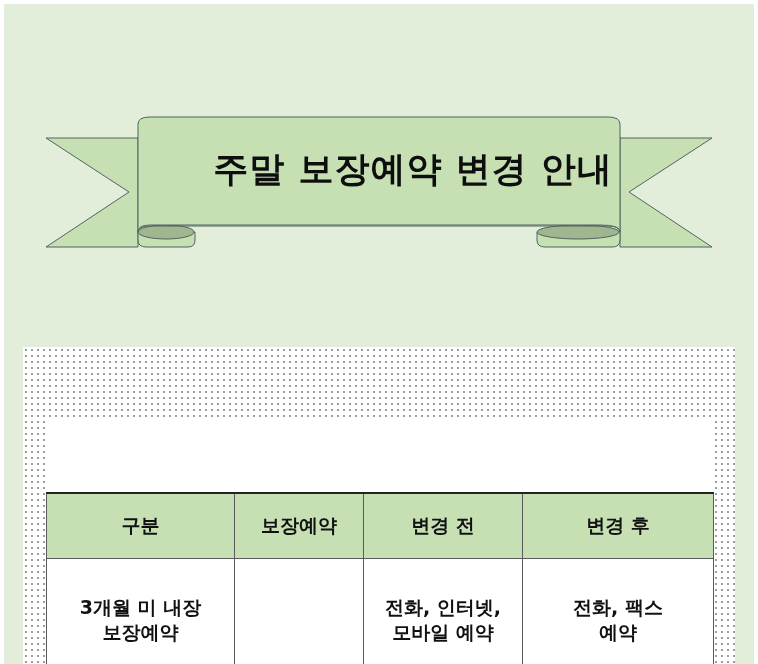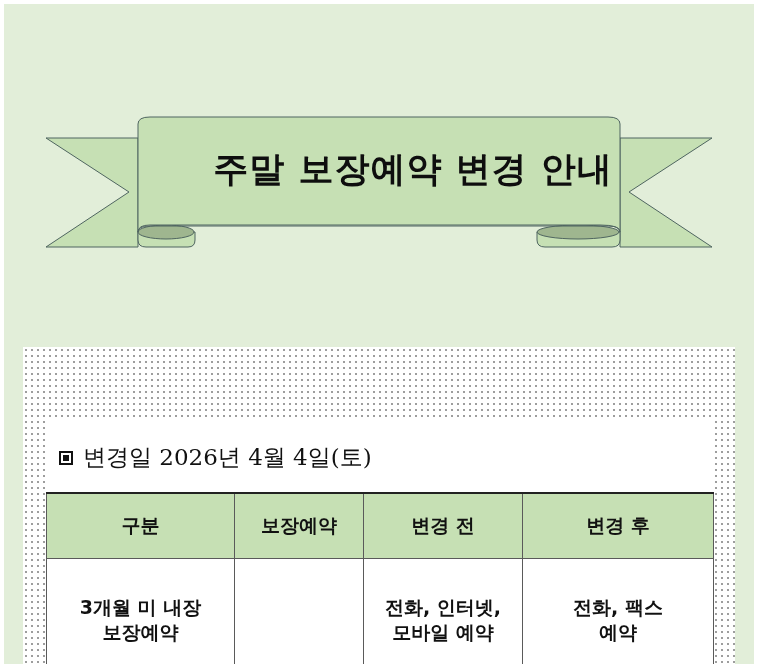--- a/index.html
+++ b/index.html
@@ -44,24 +44,20 @@
   <ellipse cx="578" cy="232" rx="41" ry="7" fill="#9fb68f" stroke="#4f6560" stroke-width="1"></ellipse>
 
   <path d="M138,124 Q138,117 150,117 L608,117 Q620,117 620,124 L620,232 Q620,225 600,225 L150,225 Q138,225 138,232 Z" fill="#c6e0b4" stroke="#4f6560" stroke-width="1"></path>
   <path d="M138,232 Q138,226 150,226 L608,226 Q620,226 620,232" fill="none" stroke="#4f6560" stroke-width="1"></path>
 </svg>
 <div class="ribbon-title">주말 보장예약 변경 안내</div>
 
 <div class="dotted"></div>
 
 <div class="panel">
-  <div class="change-date">
-    <span class="square-icon"></span>
-    <span>변경일 2026년 4월 4일(토)</span>
-  </div>
 
   <table class="schedule">
     <colgroup>
       <col style="width:188px">
       <col style="width:129px">
       <col style="width:159px">
       <col style="width:191px">
     </colgroup>
     <tbody>
         <tr class="head">

